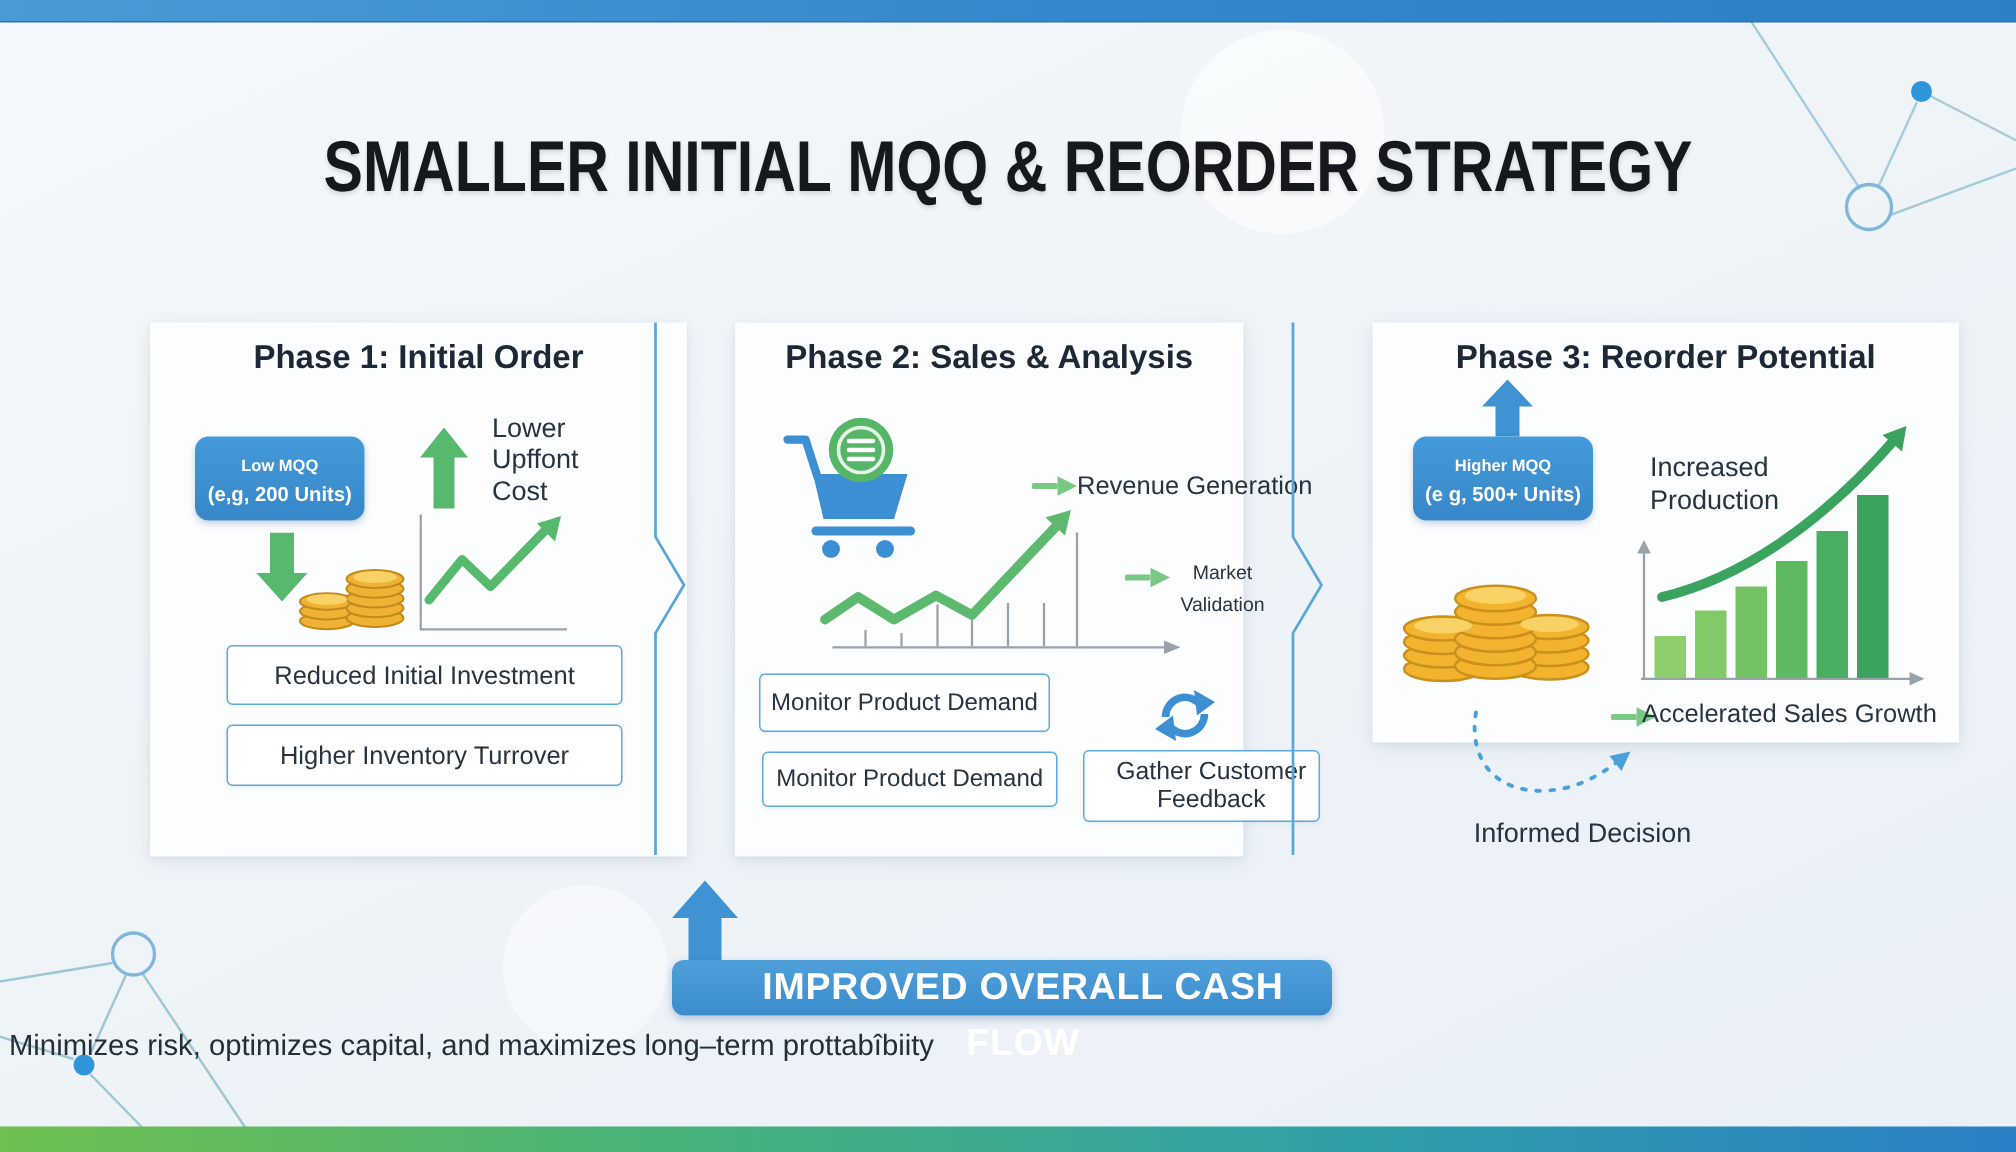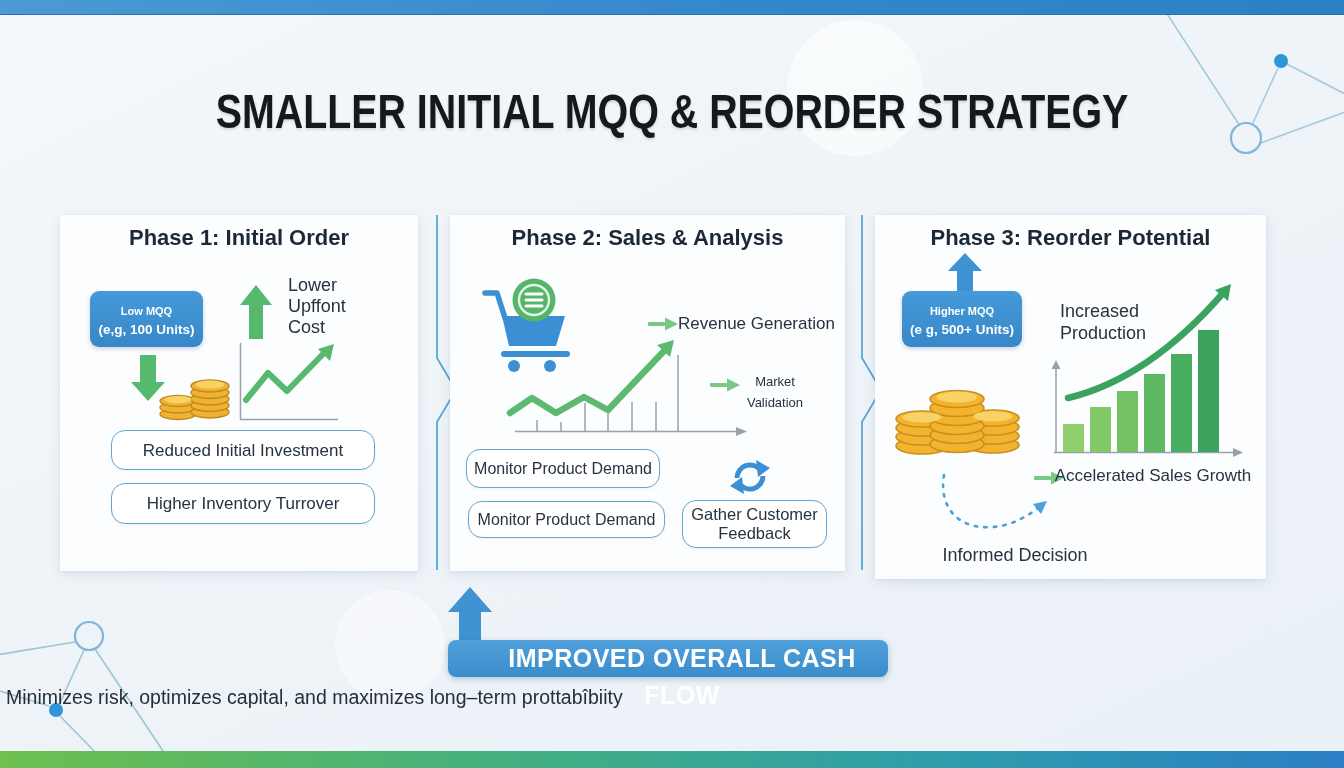--- a/index.html
+++ b/index.html
@@ -9,29 +9,29 @@
   .topbar{position:absolute;top:0;left:0;right:0;height:14px;z-index:3;
     background:linear-gradient(90deg,#4b9ad5 0%,#3487cb 55%,#2e80c4 100%);
     border-bottom:1px solid #2a73b2;}
   .bottombar{position:absolute;bottom:0;left:0;right:0;height:17px;z-index:3;
     background:linear-gradient(90deg,#6ec04f 0%,#46b17c 35%,#2f9fa9 68%,#2b7fc6 100%);}
   .deco{position:absolute;left:0;top:0;z-index:1;pointer-events:none;}
   .page-title{position:absolute;top:84px;left:0;width:100%;margin:0;text-align:center;
     font-size:48px;font-weight:bold;color:#15181d;letter-spacing:0;z-index:2;
     transform:scaleX(0.82);text-shadow:0 2px 3px rgba(0,0,0,0.12);white-space:nowrap;}
   .panel{position:absolute;background:#fcfdfe;z-index:2;
-    box-shadow:0 3px 12px rgba(70,100,130,0.12),0 1px 3px rgba(70,100,130,0.08);}
+    box-shadow:0 3px 12px rgba(70,100,130,0.12),0 1px 3px rgba(70,100,130,0.08);margin-left:40px;}
   .panel h2{position:absolute;top:10px;left:0;width:100%;margin:0;text-align:center;
     font-size:22px;font-weight:bold;color:#1d2836;}
   .bluebox{position:absolute;background:linear-gradient(180deg,#459ad9,#3787c9);
     border-radius:9px;color:#fff;text-align:center;display:flex;flex-direction:column;
     justify-content:center;box-shadow:0 2px 4px rgba(40,90,140,0.25);}
   .bluebox .l1{font-size:11px;font-weight:bold;line-height:20px;}
   .bluebox .l2{font-size:13.5px;font-weight:bold;line-height:17px;}
-  .outbox{position:absolute;background:#fff;border:1.6px solid #5fa8d8;border-radius:14px;
+  .outbox{position:absolute;background:#fff;border:1.6px solid #5fa8d8;border-radius:4px;
     display:flex;align-items:center;justify-content:center;font-size:17px;color:#273340;
     text-align:center;line-height:19px;box-shadow:0 1px 3px rgba(70,100,130,0.08);}
   .lbl{position:absolute;color:#273340;}
   .abs{position:absolute;}
   .divider{position:absolute;left:0;top:0;z-index:2;pointer-events:none;}
   .banner{position:absolute;left:448px;top:640px;width:412px;height:37px;z-index:2;
     background:linear-gradient(180deg,#4f9fda,#3a8ccb);border-radius:8px;color:#fff;
     font-weight:bold;font-size:25px;text-align:center;line-height:37px;letter-spacing:0.5px;
     box-shadow:0 2px 6px rgba(40,90,140,0.30);padding-left:28px;}
   .caption{position:absolute;top:686px;left:6px;width:1332px;text-align:left;
@@ -69,21 +69,21 @@
   <div class="topbar"></div>
   <div class="bottombar"></div>
 
   <h1 class="page-title">SMALLER INITIAL MQQ &amp; REORDER STRATEGY</h1>
 
   <section class="panel" style="left:60px;top:215px;width:358px;height:356px;">
     <h2>Phase 1: Initial Order</h2>
 
     <div class="bluebox" style="left:30px;top:76px;width:113px;height:56px;">
       <div class="l1">Low MQQ</div>
-      <div class="l2">(e,g, 100 Units)</div>
+      <div class="l2">(e,g, 200 Units)</div>
     </div>
 
     <svg class="abs" style="left:178px;top:70px;" width="36" height="56" viewBox="0 0 36 56">
       <polygon points="18,0 2,20 11,20 11,54 25,54 25,20 34,20" fill="#57b96e"></polygon>
     </svg>
 
     <div class="lbl" style="right:38px;top:60px;width:92px;text-align:left;font-size:18px;line-height:21px;">
       <div>Lower</div>
       <div>Upffont</div>
       <div>Cost</div>
@@ -116,21 +116,21 @@
     </svg>
 
     <div class="outbox" style="left:51px;top:215px;width:262px;height:38px;">Reduced Initial Investment</div>
     <div class="outbox" style="left:51px;top:268px;width:262px;height:39px;">Higher Inventory Turrover</div>
   </section>
 
   <svg class="divider" width="1344" height="768" viewBox="0 0 1344 768">
     <polyline points="437,215 437,358 456,390 437,422 437,570" fill="none" stroke="#58a7d8" stroke-width="1.8"></polyline>
   </svg>
 
-  <section class="panel" style="left:450px;top:215px;width:395px;height:356px;">
+  <section class="panel" style="left:450px;top:215px;width:339px;height:356px;">
     <h2>Phase 2: Sales &amp; Analysis</h2>
 
     <svg class="abs" style="left:25px;top:62px;" width="105" height="100" viewBox="0 0 105 100">
       <path d="M10,16 L22,16 L30,41" stroke="#3d8fd4" stroke-width="5.5" fill="none" stroke-linecap="round" stroke-linejoin="round"></path>
       <polygon points="27,39 90,39 81,69 34,69" fill="#3d8fd4"></polygon>
       <path d="M29,77 L92,77" stroke="#3d8fd4" stroke-width="6" stroke-linecap="round"></path>
       <circle cx="39" cy="89" r="6" fill="#3d8fd4"></circle>
         <circle cx="75" cy="89" r="6" fill="#3d8fd4"></circle>
       <circle cx="59" cy="23" r="21.5" fill="#56b668"></circle>
       <circle cx="59" cy="23" r="15" fill="none" stroke="rgba(255,255,255,0.85)" stroke-width="2.4"></circle>
@@ -175,31 +175,31 @@
     <div class="outbox" style="left:16px;top:234px;width:192px;height:37px;font-size:16px;">Monitor Product Demand</div>
     <div class="outbox" style="left:18px;top:286px;width:195px;height:35px;font-size:16px;">Monitor Product Demand</div>
 
     <svg class="abs" style="left:276px;top:237px;" width="48" height="48" viewBox="0 0 48 48">
       <path d="M11,26 A13,13 0 0 1 35,19" stroke="#3d8fd4" stroke-width="5" fill="none"></path>
       <polygon points="30,8 44,16 32,25" fill="#3d8fd4"></polygon>
       <path d="M37,24 A13,13 0 0 1 13,31" stroke="#3d8fd4" stroke-width="5" fill="none"></path>
       <polygon points="18,42 4,34 16,25" fill="#3d8fd4"></polygon>
     </svg>
 
-    <div class="outbox" style="left:232px;top:285px;width:143px;height:46px;font-size:16.5px;flex-direction:column;">
+    <div class="outbox" style="left:232px;top:285px;width:143px;height:46px;font-size:16.5px;flex-direction:column;padding-left:13px;">
       <div>Gather Customer</div>
       <div>Feedback</div>
     </div>
   </section>
 
   <svg class="divider" width="1344" height="768" viewBox="0 0 1344 768">
     <polyline points="862,215 862,358 881,390 862,422 862,570" fill="none" stroke="#58a7d8" stroke-width="1.8"></polyline>
   </svg>
 
-  <section class="panel" style="left:875px;top:215px;width:391px;height:364px;">
+  <section class="panel" style="left:875px;top:215px;width:391px;height:280px;">
     <h2>Phase 3: Reorder Potential</h2>
 
     <svg class="abs" style="left:73px;top:38px;" width="34" height="40" viewBox="0 0 34 40">
       <polygon points="17,0 0,18 9,18 9,38 25,38 25,18 34,18" fill="#3f93d2"></polygon>
     </svg>
 
     <div class="bluebox" style="left:27px;top:76px;width:120px;height:56px;">
       <div class="l1">Higher MQQ</div>
       <div class="l2">(e g, 500+ Units)</div>
     </div>

